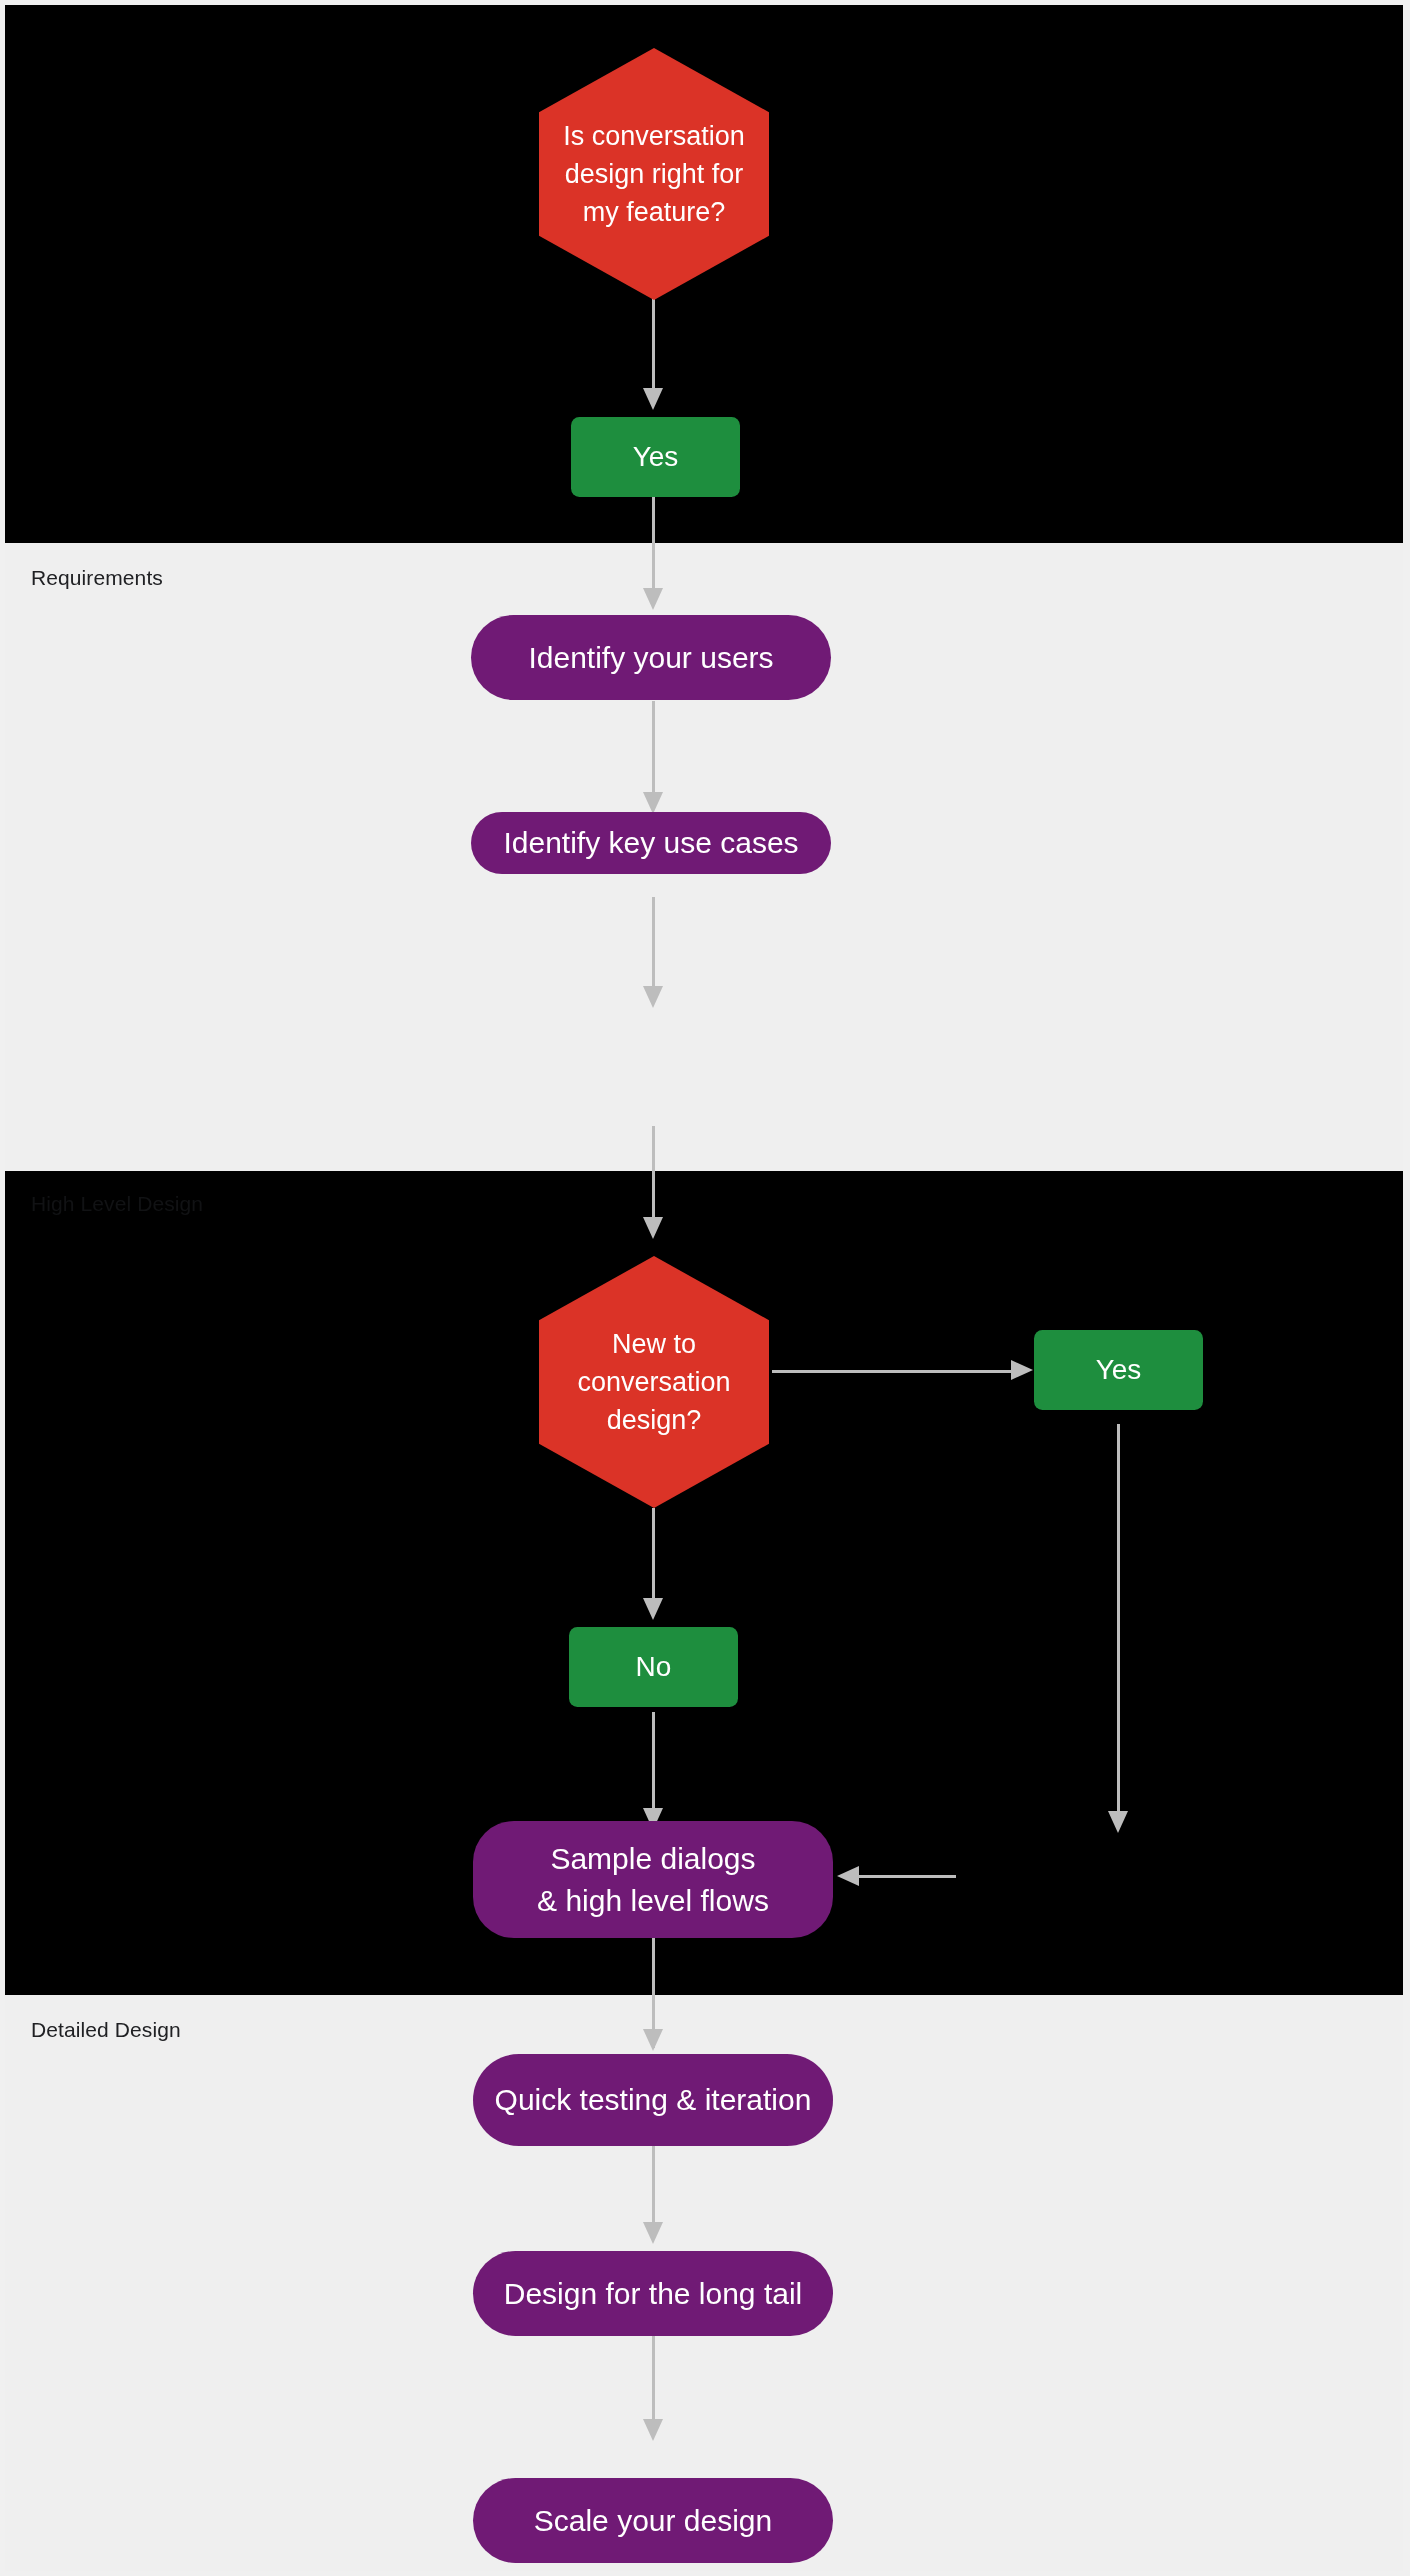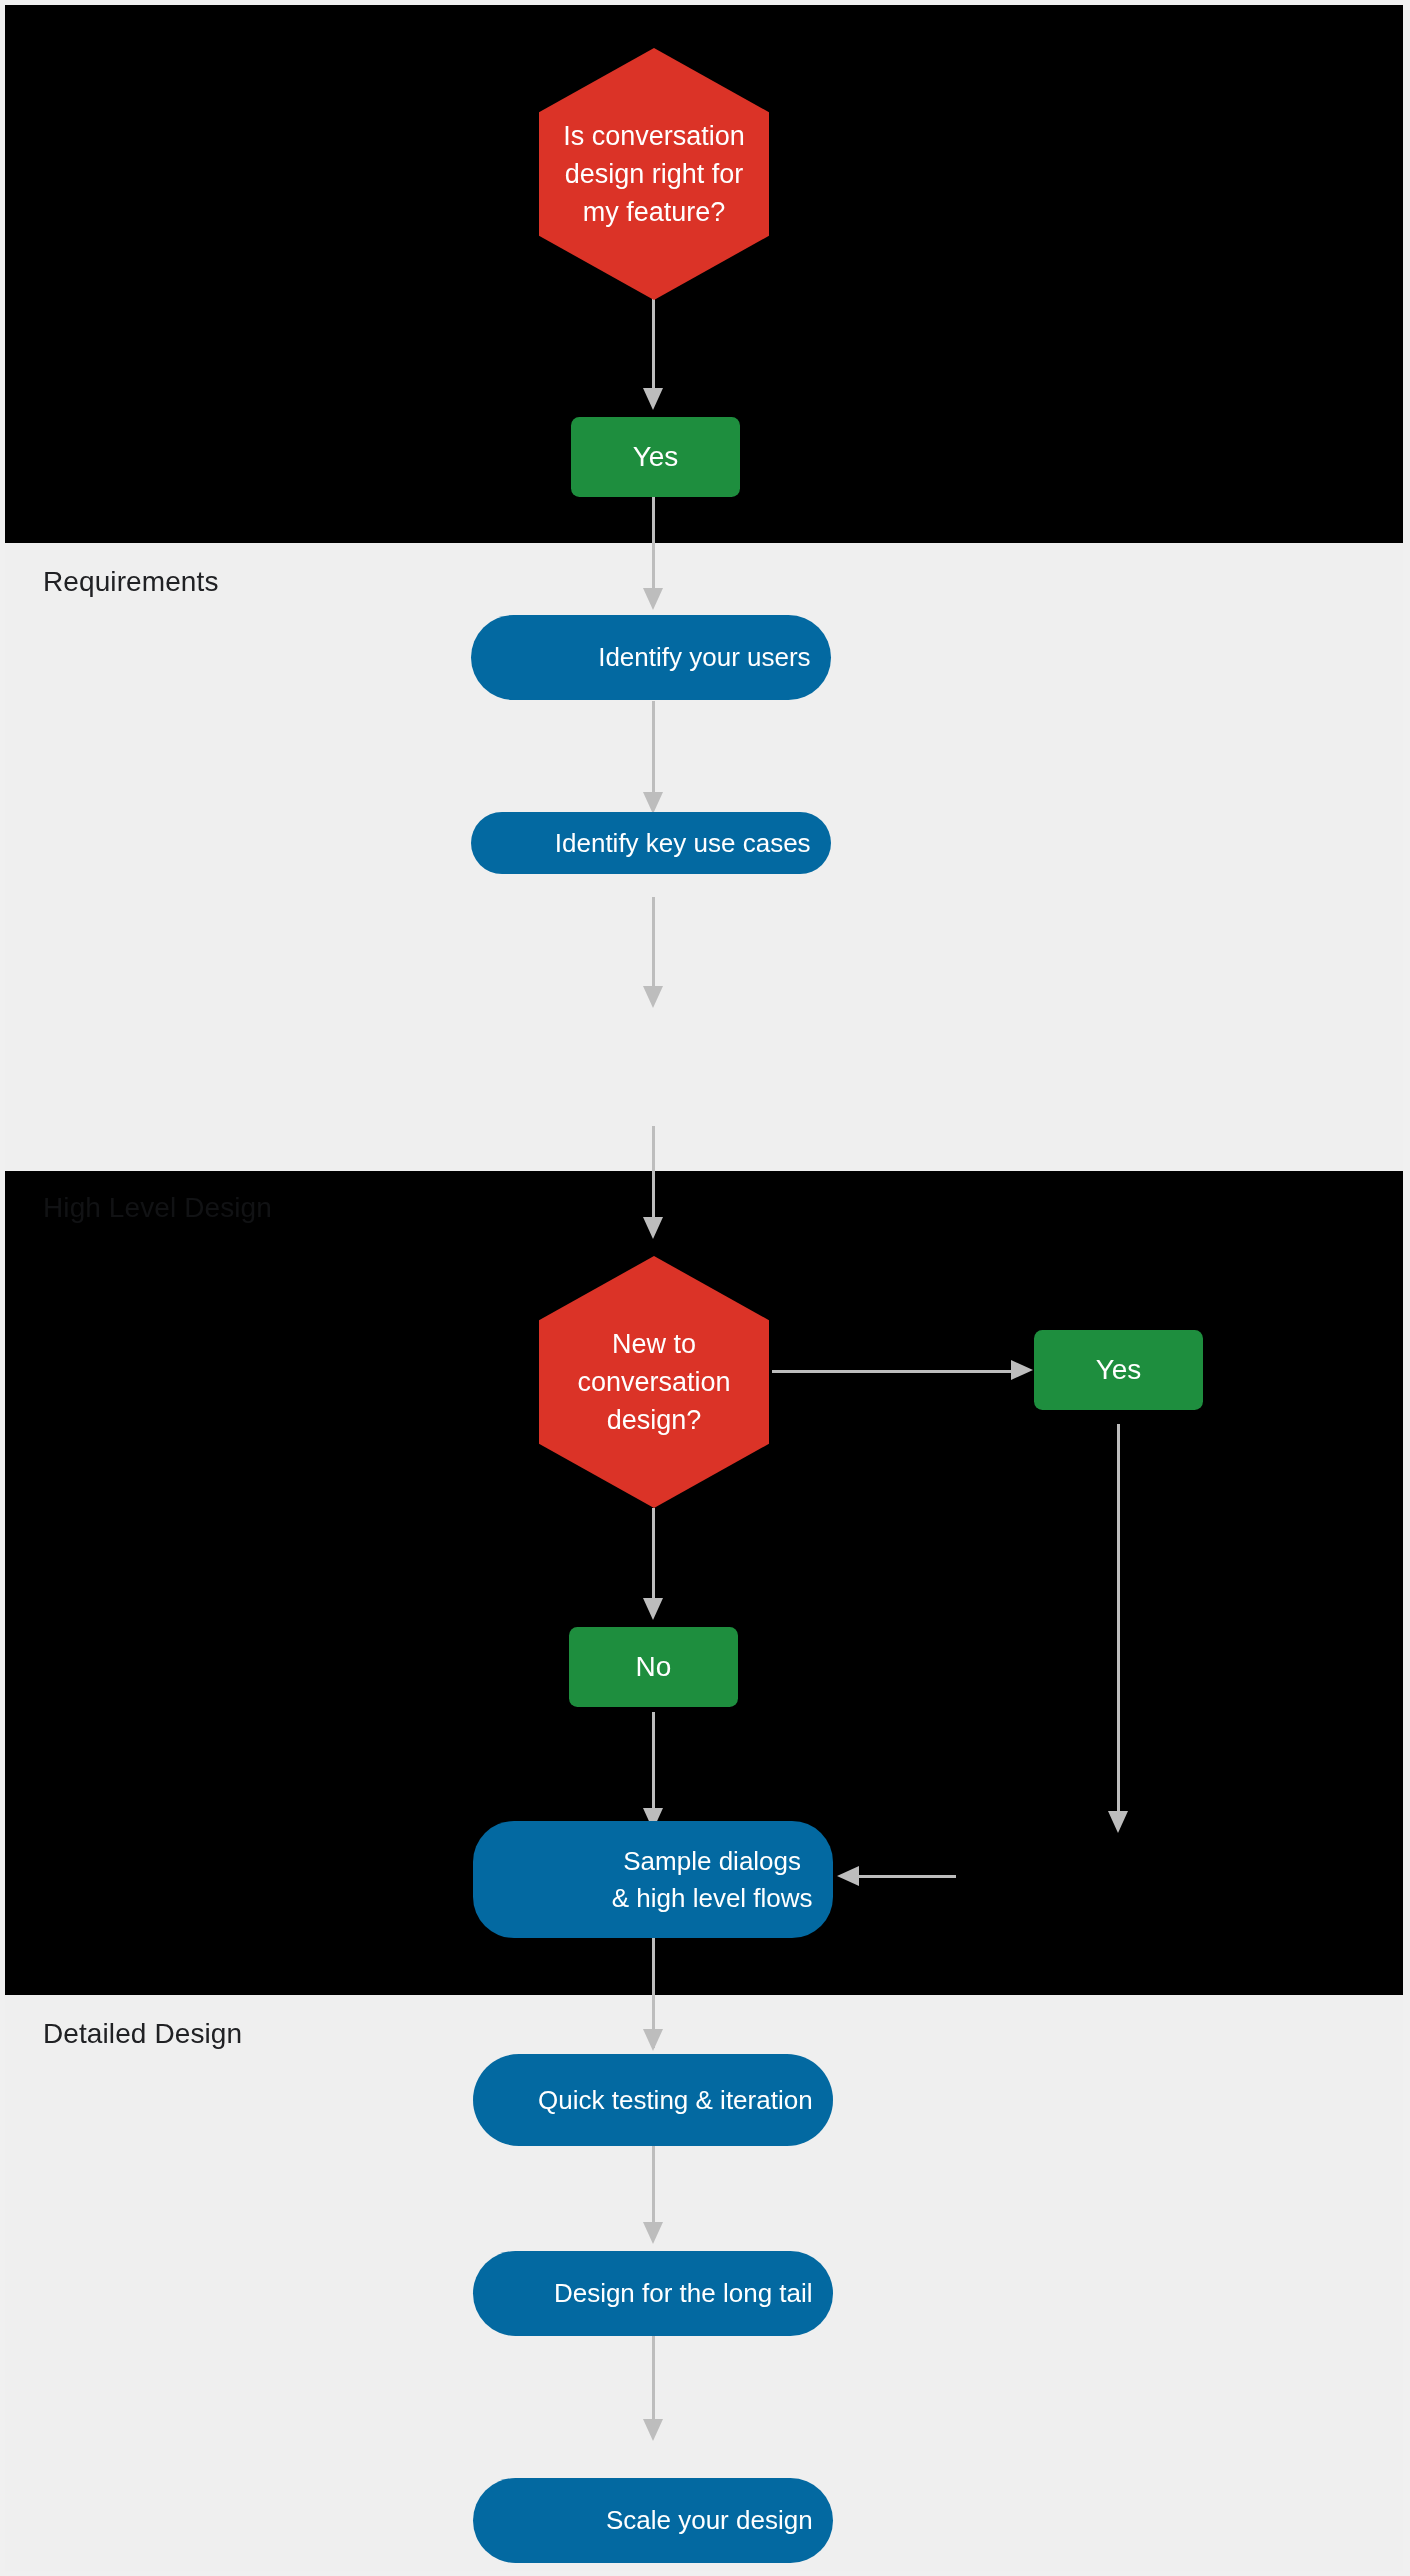--- a/index.html
+++ b/index.html
@@ -14,25 +14,24 @@
   }
 
   
   .band{position:absolute;left:4.6px;width:1398px;}
   .band.dark{background:#000000;}
   .band.light{background:#efefef;}
 
   
   .section-title{
     position:absolute;
-    font-size:28px;
+    font-size:21px;
     letter-spacing:0.1px;
     color:#202124;
     white-space:nowrap;
-    margin-left:12px;
   }
   .section-title.on-dark{color:#111214;}
 
   
   .node{position:absolute;display:flex;align-items:center;justify-content:center;text-align:center;box-sizing:border-box;}
 
   .hexagon{
     background:#DB3327;
     color:#ffffff;
     font-size:27px;
@@ -42,27 +41,26 @@
   }
 
   .green-box{
     background:#1E8E3E;
     color:#ffffff;
     font-size:28px;
     border-radius:8.4px;
   }
 
   .blue-pill{
-    background:#0369a1;
+    background:#701a75;
     color:#ffffff;
-    font-size:26px;
+    font-size:30px;
     line-height:1.4;
     border-radius:927px;
     padding:0 20.4px;
-    justify-content:flex-end;
   }
   .blue-pill.two-line{border-radius:41px;}
 
   
   .conn-v{position:absolute;width:2.8px;background:#bdbdbd;}
   .conn-h{position:absolute;height:2.8px;background:#bdbdbd;}
 
   .arrow-down{
     position:absolute;
     width:0;height:0;

